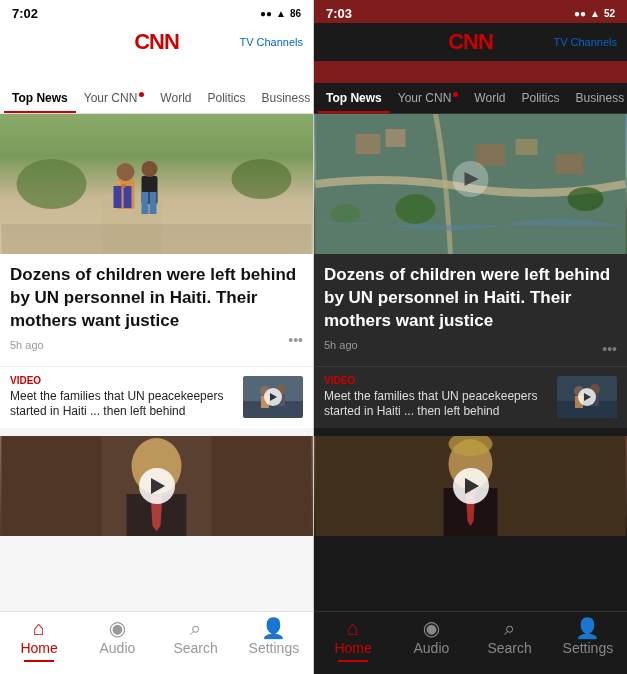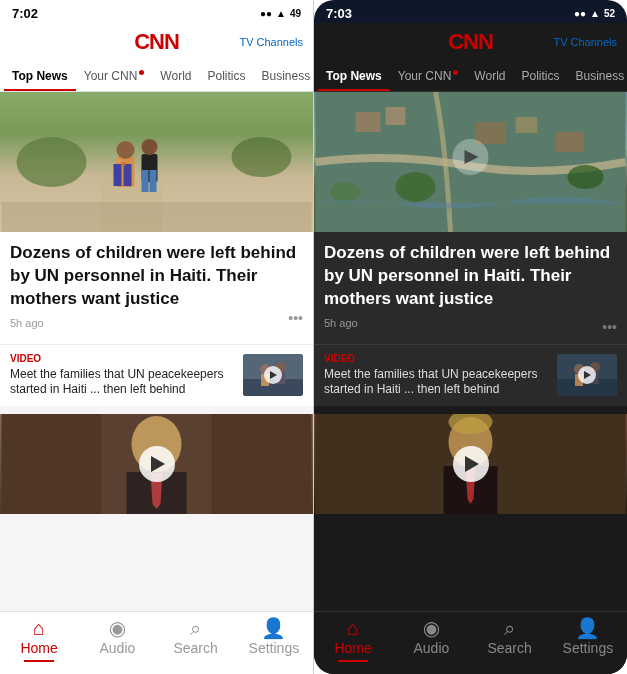--- a/index.html
+++ b/index.html
@@ -16,22 +16,21 @@
       flex: 1;
       display: flex;
       flex-direction: column;
       overflow: hidden;
       position: relative;
     }
     .phone-panel.light {
       background: #fff;
     }
     .phone-panel.dark {
-      background: #0f172a;
-      border-radius: 20px;
+      background: #7f1d1d;
     }
 
     
     .status-bar {
       display: flex;
       justify-content: space-between;
       align-items: center;
       padding: 6px 12px 2px;
       font-size: 11px;
       font-weight: 600;
@@ -67,20 +66,21 @@
       color: #0066cc;
       font-weight: 500;
     }
 
     
     .nav-tabs {
       display: flex;
       overflow-x: hidden;
       border-bottom: 1px solid #e0e0e0;
       padding: 0 4px;
+      margin-top: 22px;
     }
     .light .nav-tabs { background: #fff; border-color: #e0e0e0; }
     .dark .nav-tabs { background: #1a1a1a; border-color: #333; }
 
     .nav-tab {
       padding: 8px 8px 6px;
       font-size: 12px;
       font-weight: 400;
       white-space: nowrap;
       cursor: pointer;
@@ -304,21 +304,21 @@
 </head>
 <body>
 
 <div class="phone-panel light" style="border-right:1px solid #ccc;">
 
   <div class="status-bar">
     <span class="status-time">7:02</span>
     <div class="status-icons">
       <span>●●</span>
       <span>▲</span>
-      <span>49</span>
+      <span>86</span>
     </div>
   </div>
 
   <div class="app-header">
     <span class="cnn-logo">CNN</span>
     <span class="tv-channels">TV Channels</span>
   </div>
 
   <div class="nav-tabs">
     <div class="nav-tab active">

